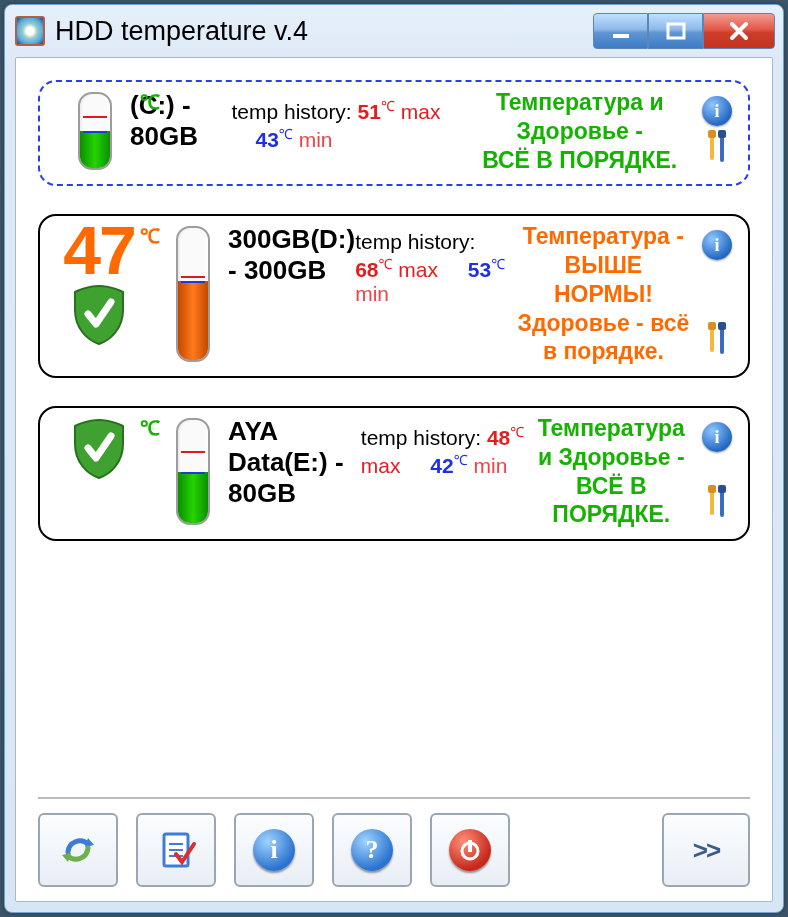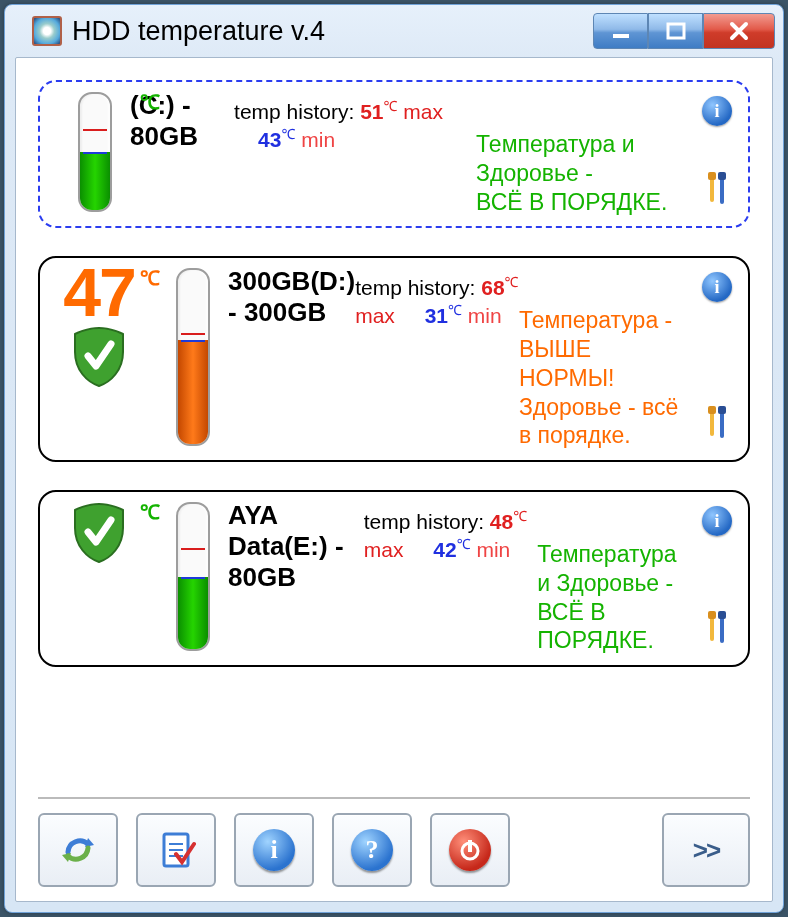--- a/index.html
+++ b/index.html
@@ -8,21 +8,21 @@
   .window {
     width:780px; height:909px; margin:4px;
     background:linear-gradient(to bottom,#e6f0fb 0,#dde9f6 60px,#d7e6f5 100%);
     border:1px solid #6fa2d8; border-radius:8px; box-sizing:border-box;
     display:flex; flex-direction:column;
     box-shadow:0 0 4px rgba(0,0,0,.3);
   }
 
   
   .titlebar {
-    height:52px; display:flex; align-items:center; padding:0 8px 0 10px;margin-left:17px;
+    height:52px; display:flex; align-items:center; padding:0 8px 0 10px;
   }
   .titlebar .tb-icon {
     width:26px; height:26px; margin-right:10px;
     border:2px solid #b06048; border-radius:3px;
     background:radial-gradient(circle at 50% 50%,#fff 20%,#9cc 40%,#5ad 70%,#247 100%);
   }
   .titlebar .tb-title { color:#000; font-size:27px; font-weight:400; }
   .titlebar .tb-spacer { flex:1; }
   .wb { height:36px; display:flex; align-items:center; justify-content:center;
         border:1px solid #5d86b4; color:#fff;
@@ -80,21 +80,21 @@
   .drive-title { font-size:26px; font-weight:700; color:#000; margin-top:2px; }
   .hist { font-size:21px; color:#000; margin-top:8px; }
   .hist .lbl { font-weight:400; }
   .hist .max-v { color:#e02020; font-weight:700; }
   .hist .max-u { color:#e02020; font-size:14px; vertical-align:super; }
   .hist .max-w { color:#e02020; font-weight:400; }
   .hist .min-v { color:#2030e0; font-weight:700; margin-left:24px; }
   .hist .min-u { color:#2030e0; font-size:14px; vertical-align:super; }
   .hist .min-w { color:#ef4444; font-weight:400; }
   .divider { border:none; border-top:2px solid #000; margin:8px 0 6px 0; }
-  .status { font-size:23px; font-weight:400; text-align:left; line-height:1.25;margin-top:42px; }
+  .status { font-size:23px; font-weight:700; text-align:center; line-height:1.25; }
   .status.green  { color:#14b300; }
   .status.orange { color:#ff6a00; }
 
   .side-btns { width:42px; display:flex; flex-direction:column; align-items:center; justify-content:space-between; padding:8px 0 8px 4px; }
   .ibtn { width:30px; height:30px; border-radius:50%; display:flex; align-items:center; justify-content:center; }
   .ibtn.info-b { background:radial-gradient(circle at 35% 30%,#8fc6ff,#2468c4 70%); box-shadow:0 1px 2px rgba(0,0,0,.4); }
   .ibtn.info-b span { color:#fff; font-weight:900; font-family:Georgia,serif; font-size:18px; }
   .tools { width:20px; height:38px; }
 
   
@@ -193,21 +193,21 @@
       <div class="thermo orange">
         <div class="tick red" style="top:36%"></div>
         <div class="tick blue" style="top:40%"></div>
         <div class="fill" style="height:60%"></div>
       </div>
       <div class="info">
         <div class="drive-title">300GB(D:) - 300GB</div>
         <div class="hist">
           <span class="lbl">temp history:</span>
           <span class="max-v">68</span><span class="max-u">℃</span> <span class="max-w">max</span>
-          <span class="min-v">31</span><span class="min-u">℃</span> <span class="min-w">min</span>
+          <span class="min-v">53</span><span class="min-u">℃</span> <span class="min-w">min</span>
         </div>
         <hr class="divider">
         <div class="status orange">
           <span>Температура - ВЫШЕ НОРМЫ!</span><br>
           <span>Здоровье - всё в порядке.</span>
         </div>
       </div>
       <div class="side-btns">
         <div class="ibtn info-b">
             <span>i</span>

